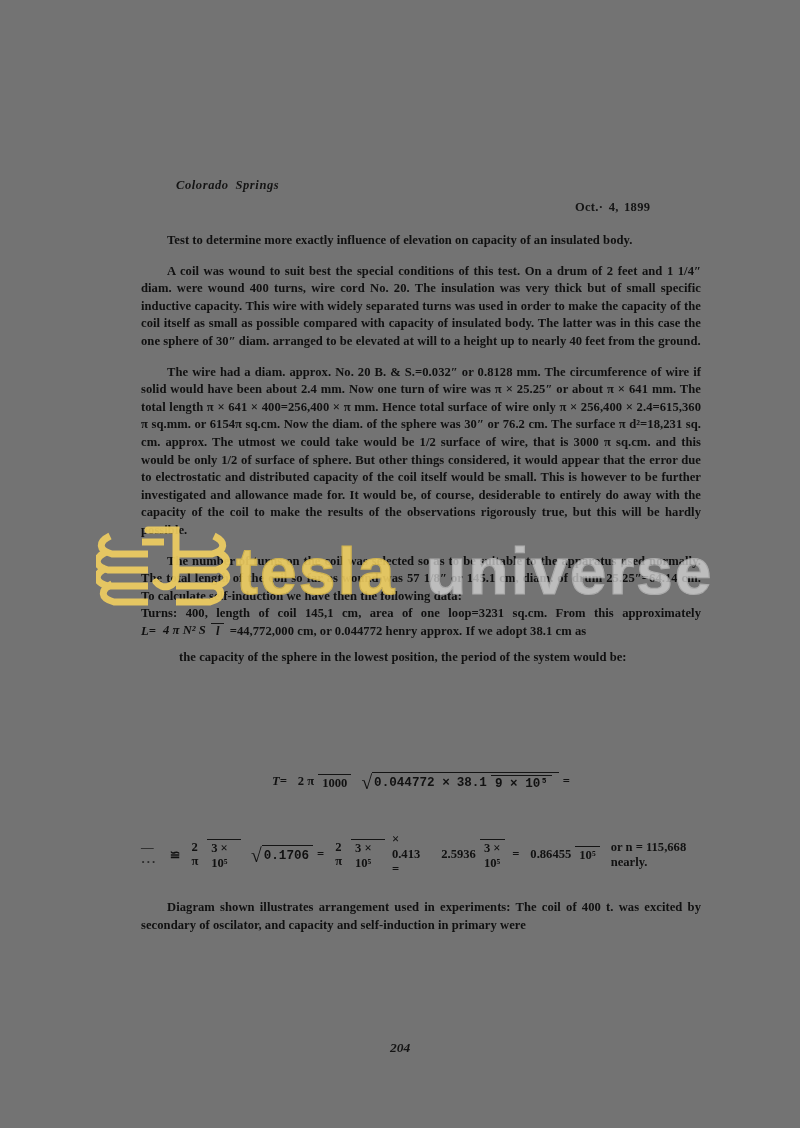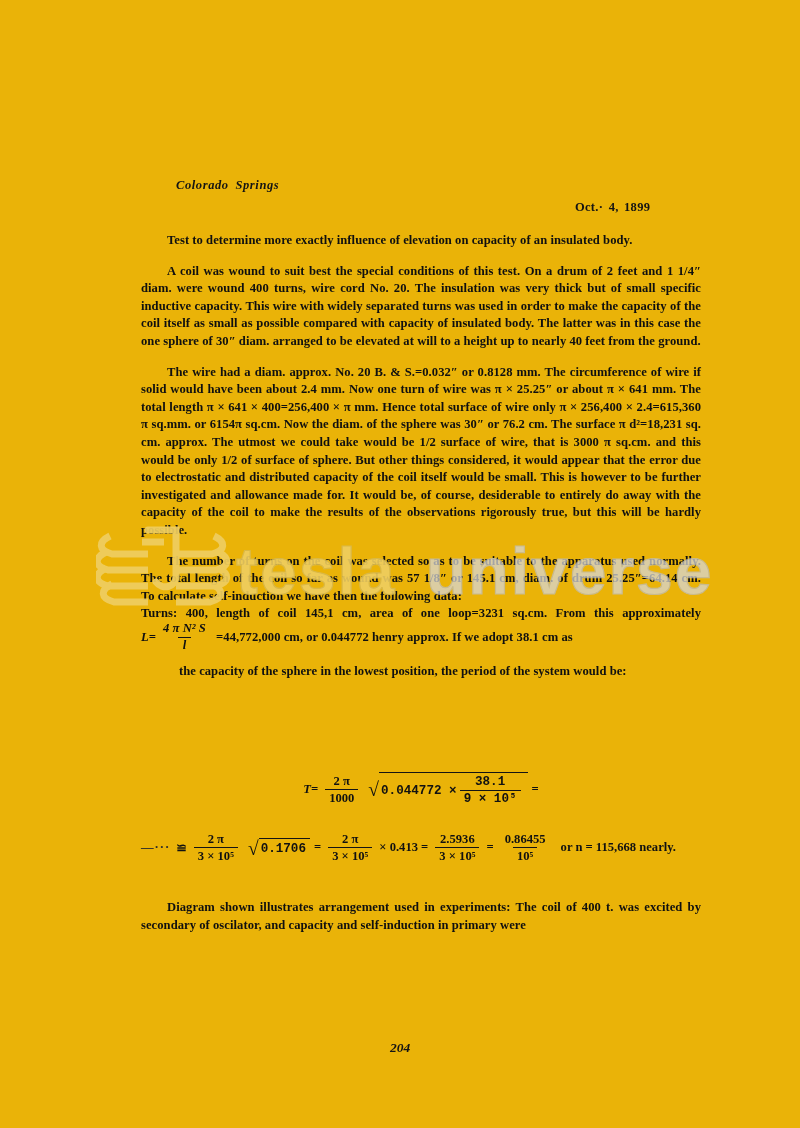--- a/index.html
+++ b/index.html
@@ -12,21 +12,21 @@
     height: 1128px;
     position: relative;
     overflow: hidden;
     font-family: "Liberation Serif", "DejaVu Serif", serif;
     color: #111111;
   }
 
   #page {
     position: absolute;
     inset: 0;
-    background: #eab308;
+    background: #737373;
   }
 
   
   .column {
     position: absolute;
     left: 141px;
     top: 0;
     width: 560px;
   }
 
@@ -79,21 +79,21 @@
   .eq-row {
     display: flex;
     align-items: center;
     justify-content: center;
     gap: 4px;
   }
   .eq-row.left { justify-content: flex-start; }
 
   .frac {
     display: inline-flex;
-    flex-direction: column;
+    flex-direction: row;
     align-items: center;
     vertical-align: middle;
     margin: 0 3px;
     line-height: 1.12;
   }
   .frac > .num { padding: 0 4px 1px 4px; }
   .frac > .den {
     border-top: 1.3px solid #141414;
     padding: 1px 4px 0 4px;
   }
@@ -113,21 +113,21 @@
   .sqrt .radicand {
     border-top: 1.3px solid #141414;
     padding: 2px 4px 0 2px;
     display: flex;
     align-items: center;
     font-family: Liberation Mono, monospace;
   }
 
   .eq-inline-frac {
     display: inline-flex;
-    flex-direction: column;
+    flex-direction: row;
     align-items: center;
     vertical-align: middle;
     line-height: 1.1;
     margin: 0 2px;
     position: relative;
     top: -1px;
   }
   .eq-inline-frac .num { padding: 0 5px 1px 5px; }
   .eq-inline-frac .den {
     border-top: 1.3px solid #141414;

